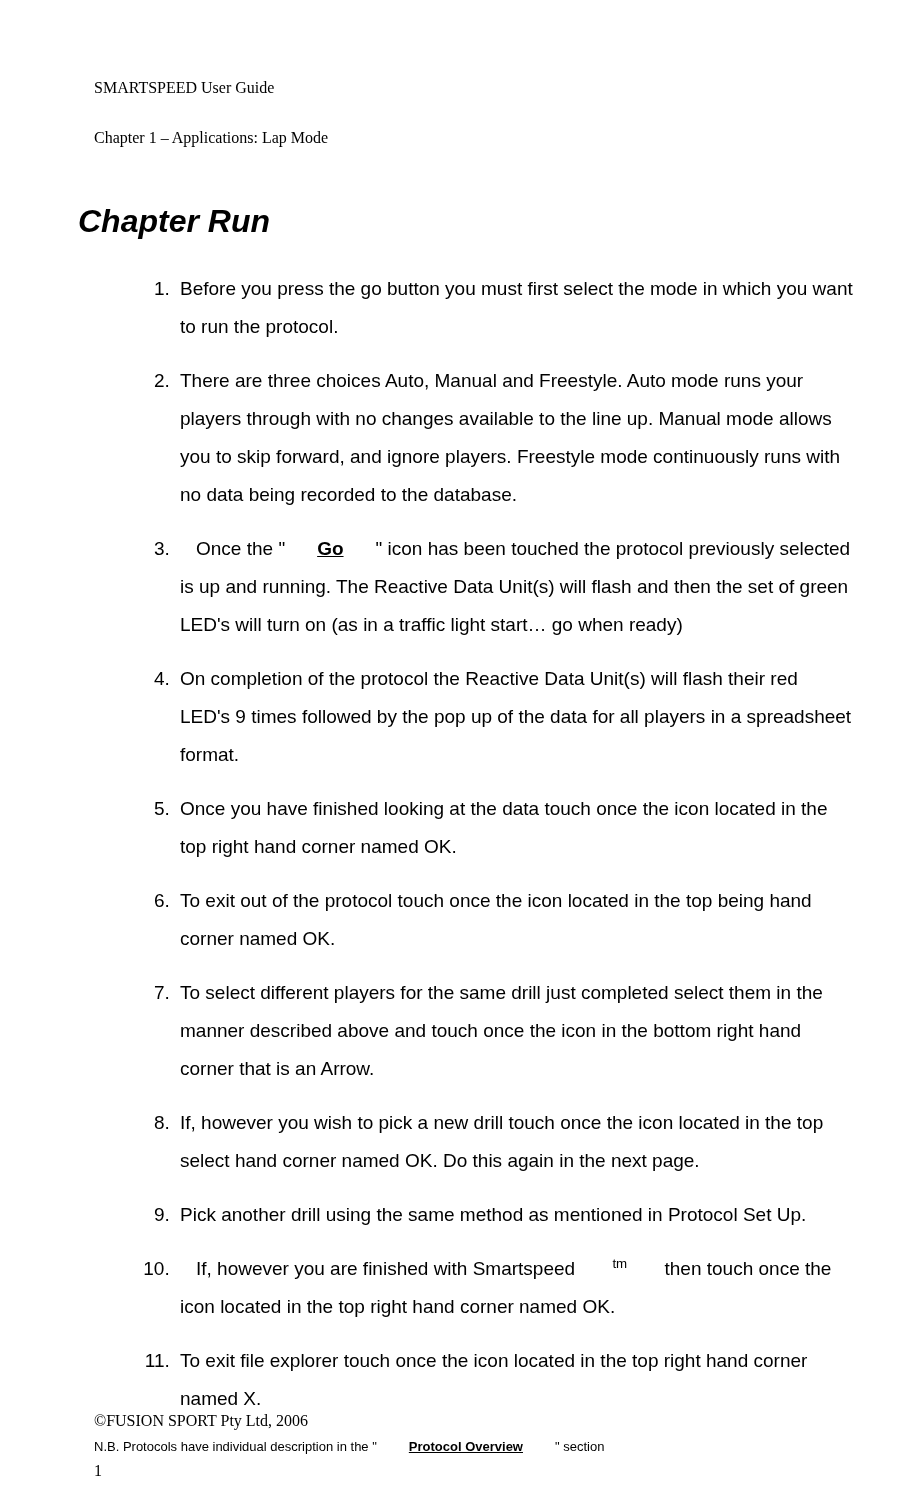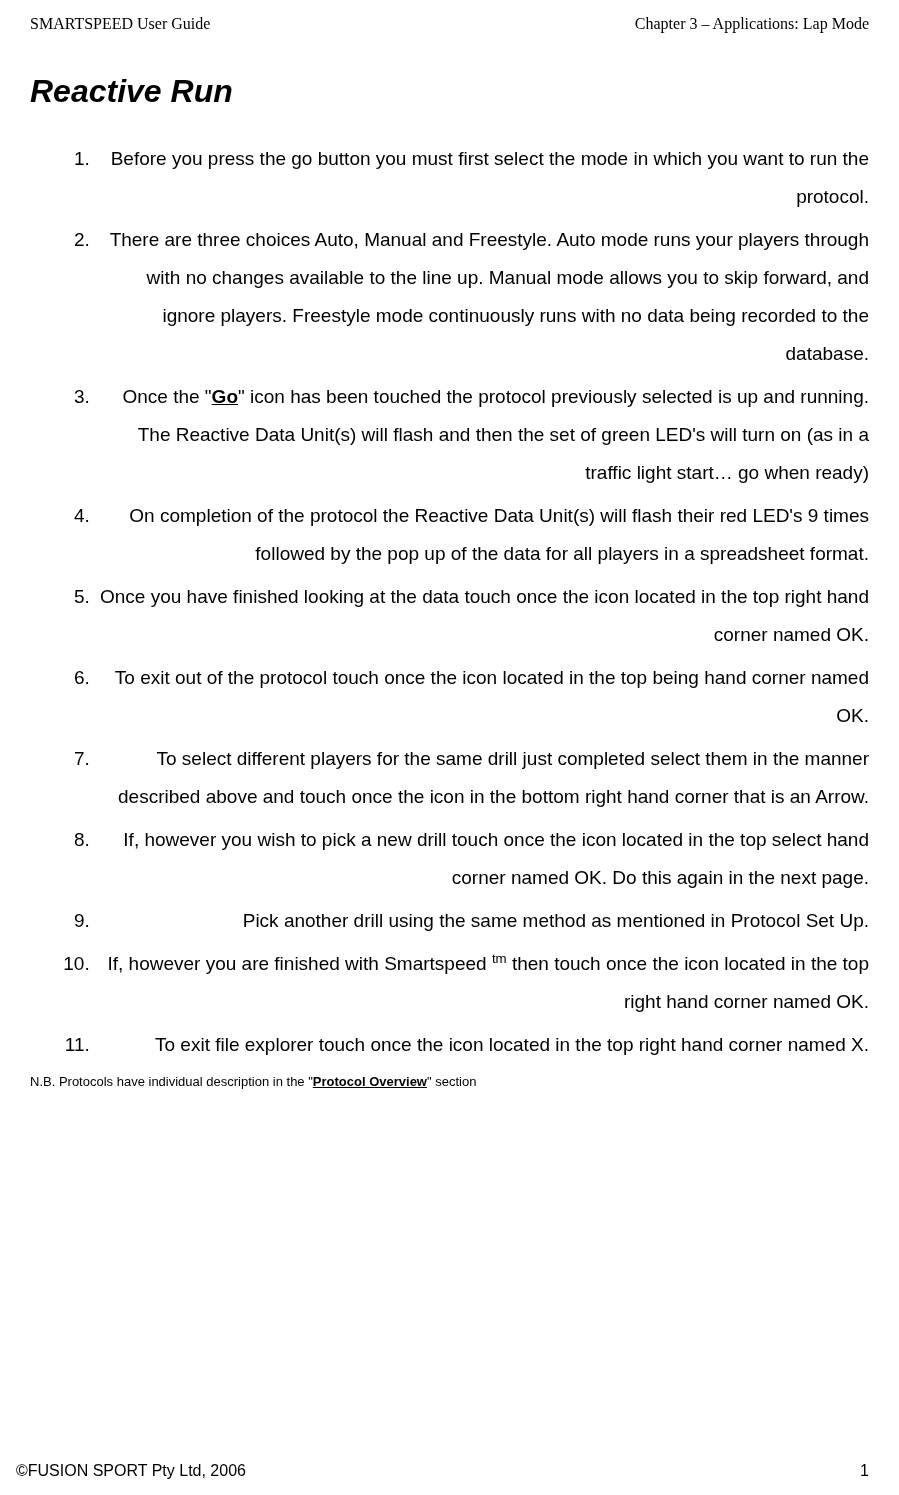--- a/index.html
+++ b/index.html
@@ -1,18 +1,19 @@
 <!DOCTYPE html>
 <html><head>
   <meta charset="utf-8">
   <style>
     * {
-      margin: 0;
+      margin: 16px;
       padding: 0;
       box-sizing: border-box;
+      flex-direction: column;
     }
     body {
       font-family: Arial, Helvetica, sans-serif;
       background: #ffffff;
       color: #000000;
       width: 899px;
       height: 1495px;
       position: relative;
       padding: 15px 30px;
     }
@@ -29,21 +30,20 @@
       font-weight: bold;
       font-style: italic;
       margin-bottom: 30px;
     }
     .list-container {
       padding-left: 35px;
     }
     ol {
       list-style: decimal;
       padding-left: 30px;
-      text-align: right;
     }
     ol li {
       font-family: Arial, Helvetica, sans-serif;
       font-size: 19px;
       line-height: 2;
       padding-left: 5px;
       margin-bottom: 5px;
     }
     .nb-text {
       font-family: Arial, Helvetica, sans-serif;
@@ -55,38 +55,37 @@
       font-weight: bold;
       text-decoration: underline;
     }
     .sup {
       vertical-align: super;
       font-size: 0.7em;
     }
     .footer {
       position: absolute;
       bottom: 15px;
-      left: 16px;
+      left: 30px;
       right: 30px;
       display: flex;
       justify-content: space-between;
-      font-family: Liberation Sans, sans-serif;
+      font-family: Liberation Serif, serif;
       font-size: 16px;
-      text-align: right;
     }
   </style>
 </head>
 <body>
 
 <div class="header">
   <span>SMARTSPEED User Guide</span>
-  <span>Chapter 3 – Applications: Lap Mode</span>
+  <span>Chapter 1 – Applications: Lap Mode</span>
 </div>
 
-<h1 class="main-heading">Reactive Run</h1>
+<h1 class="main-heading">Chapter Run</h1>
 
 <div class="list-container">
   <ol>
     <li>Before you press the go button you must first select the mode in which you want to run the protocol.</li>
     <li>There are three choices Auto, Manual and Freestyle. Auto mode runs your players through with no changes available to the line up. Manual mode allows you to skip forward, and ignore players. Freestyle mode continuously runs with no data being recorded to the database.</li>
     <li><span>Once the "</span><span class="bold">Go</span><span>" icon has been touched the protocol previously selected is up and running. The Reactive Data Unit(s) will flash and then the set of green LED's will turn on (as in a traffic light start… go when ready)</span></li>
     <li>On completion of the protocol the Reactive Data Unit(s) will flash their red LED's 9 times followed by the pop up of the data for all players in a spreadsheet format.</li>
     <li>Once you have finished looking at the data touch once the icon located in the top right hand corner named OK.</li>
     <li>To exit out of the protocol touch once the icon located in the top being hand corner named OK.</li>
     <li>To select different players for the same drill just completed select them in the manner described above and touch once the icon in the bottom right hand corner that is an Arrow.</li>

